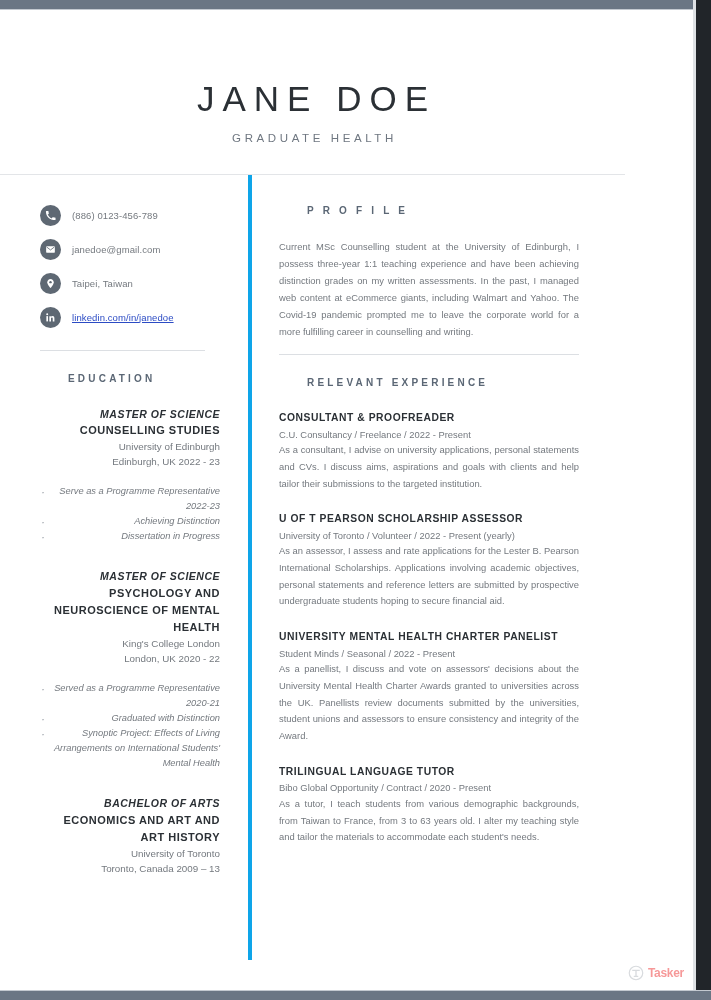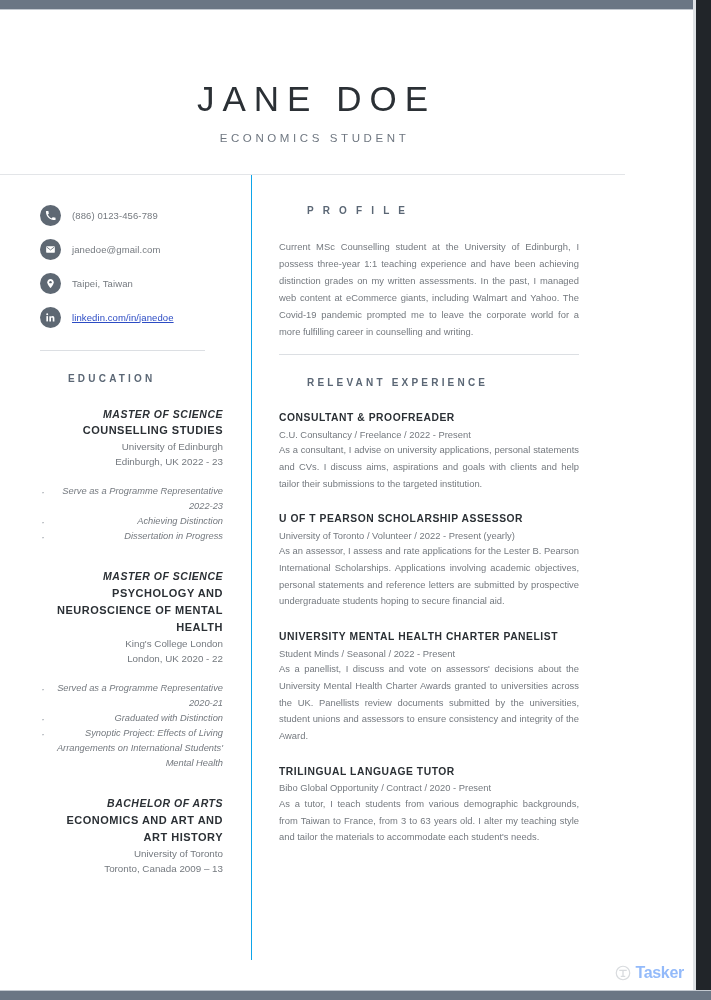--- a/index.html
+++ b/index.html
@@ -77,21 +77,21 @@
   }
 
   
   .body-cols {
     display: flex;
     height: 785px;
   }
   .col-left {
     width: 252px;
     padding: 30px 28px 0 40px;
-    border-right: 1px solid #0ea5e9;
+    border-right: 4px solid #0ea5e9;
   }
   .col-right {
     flex: 1;
     padding: 30px 46px 0 27px;
   }
 
   
   .contact-list { margin-bottom: 22px; }
   .contact-row {
     display: flex;
@@ -218,38 +218,38 @@
     bottom: 18px;
     display: flex;
     align-items: center;
     opacity: 0.55;
   }
   .wm-logo {
     width: 18px; height: 18px;
     margin-right: 3px;
   }
   .wm-text {
-    font-size: 16px;
-    font-weight: 700;
-    color: #3b82f6;
+    font-size: 12px;
+    font-weight: 700;
+    color: #ef4444;
     letter-spacing: -0.3px;
   }
 </style>
 </head>
 <body>
 
 <div id="page">
 
   <div class="bar-top"></div>
 
   <div class="sheet">
 
     <div class="header">
       <div class="name">JANE DOE</div>
-      <div class="subtitle">ECONOMICS STUDENT</div>
+      <div class="subtitle">GRADUATE HEALTH</div>
     </div>
 
     <div class="body-cols">
 
       <div class="col-left">
 
         <div class="contact-list">
 
           <div class="contact-row">
             <span class="c-icon">

